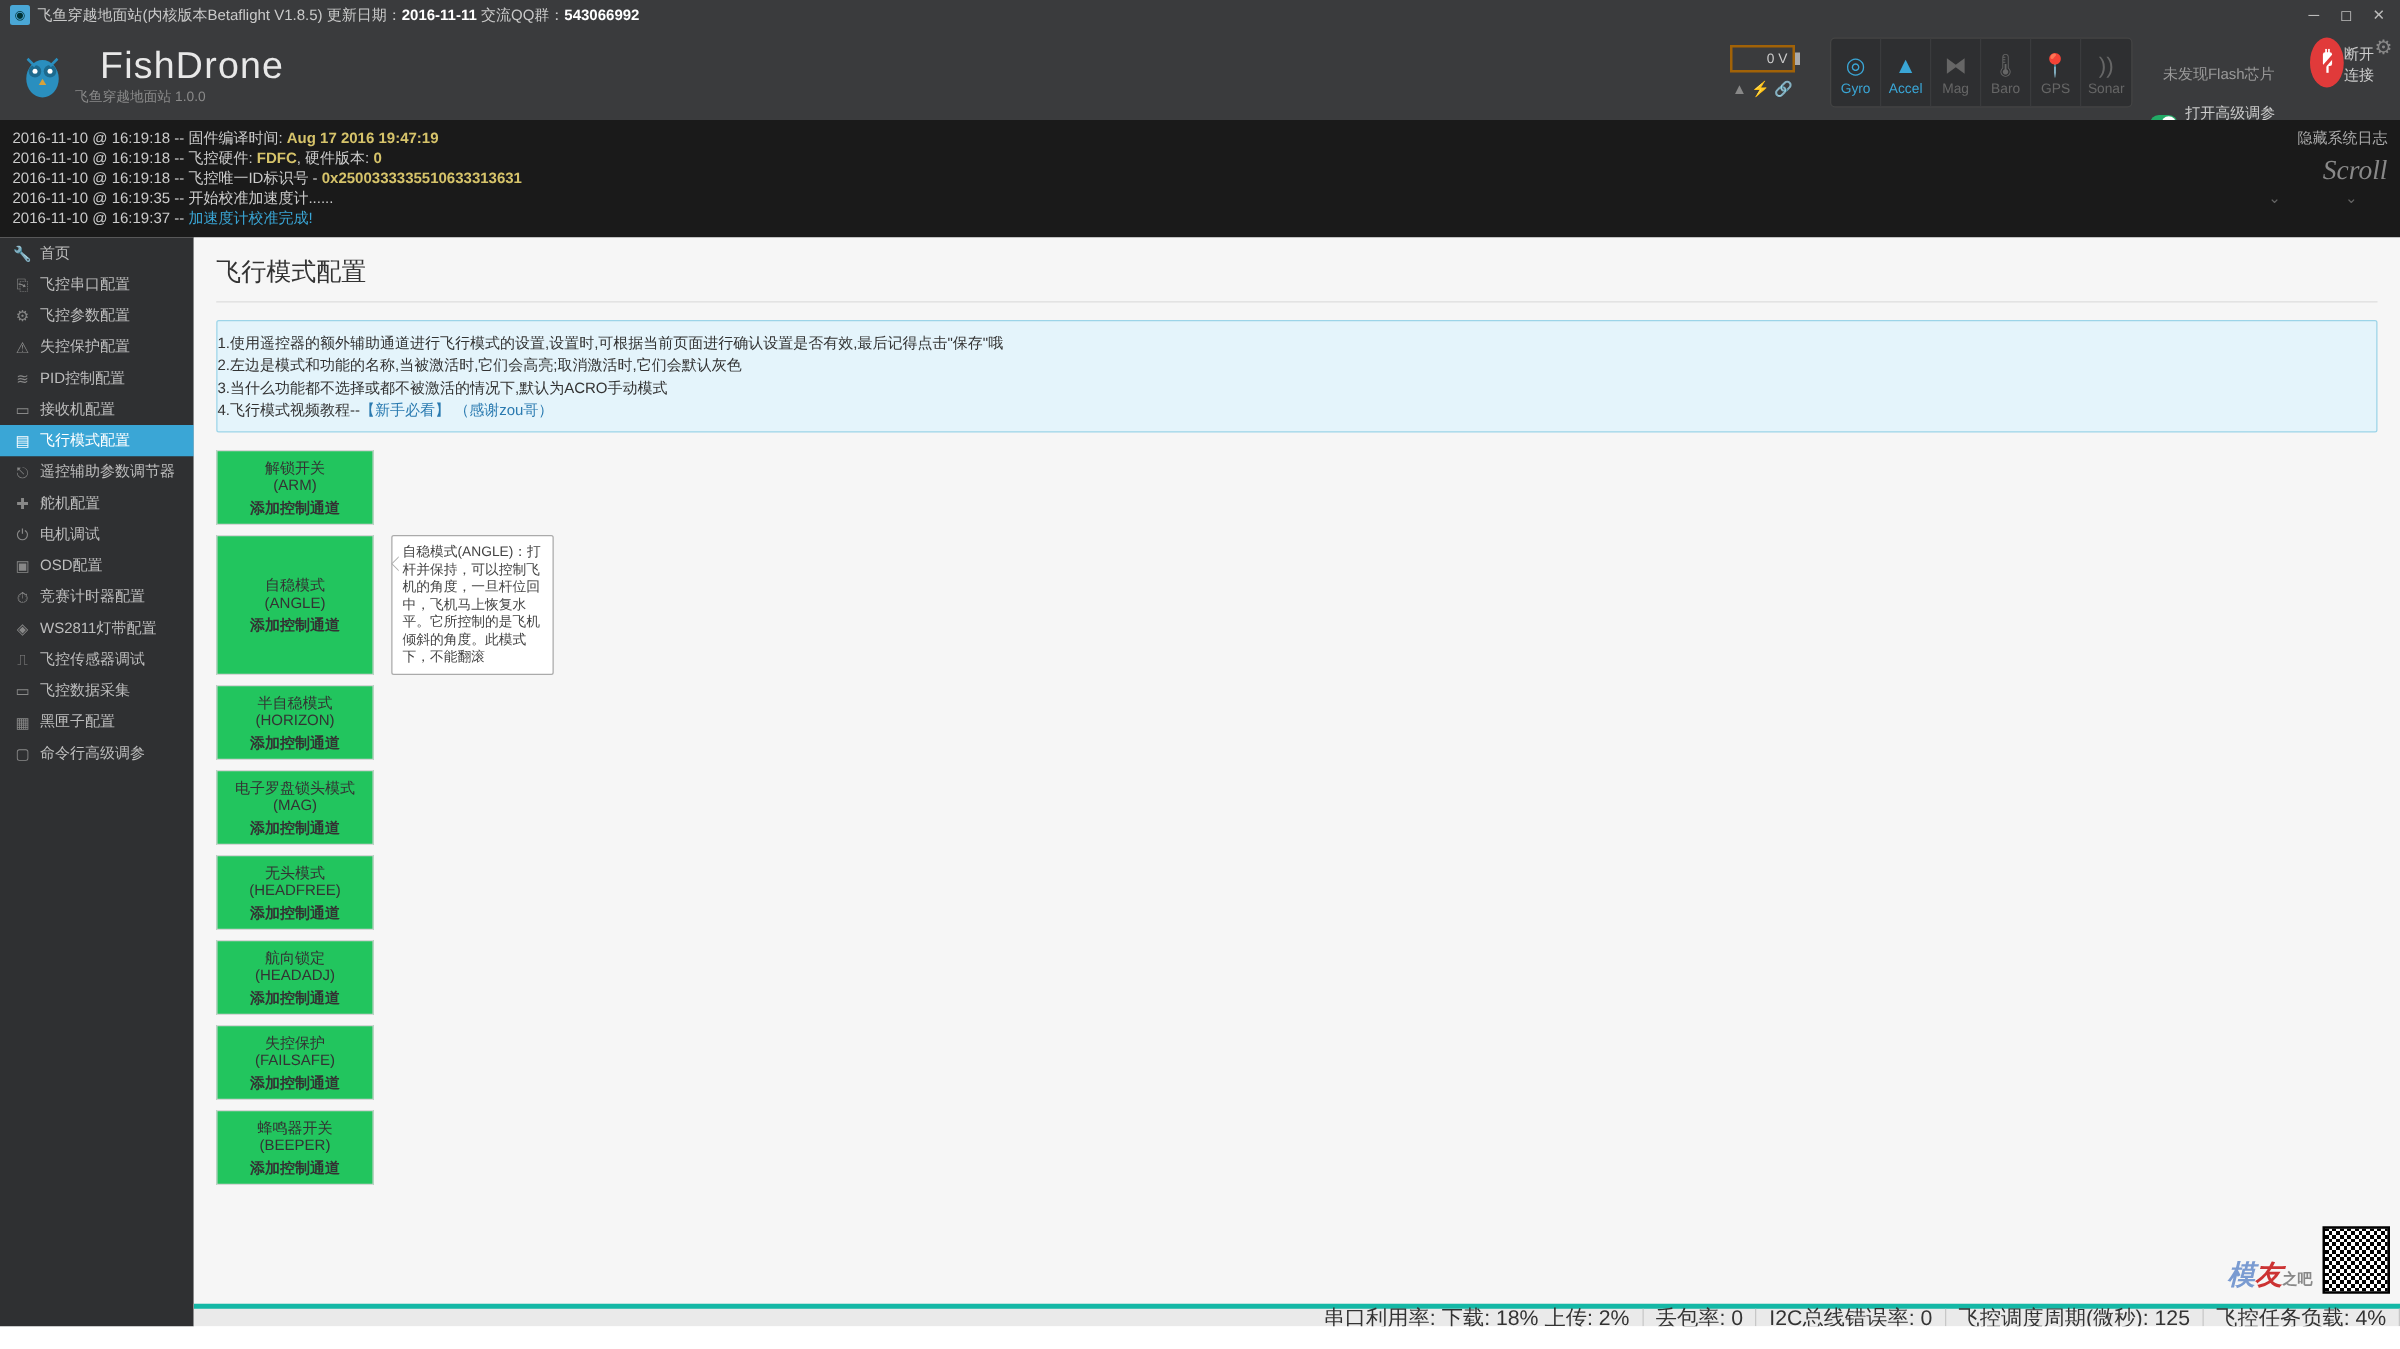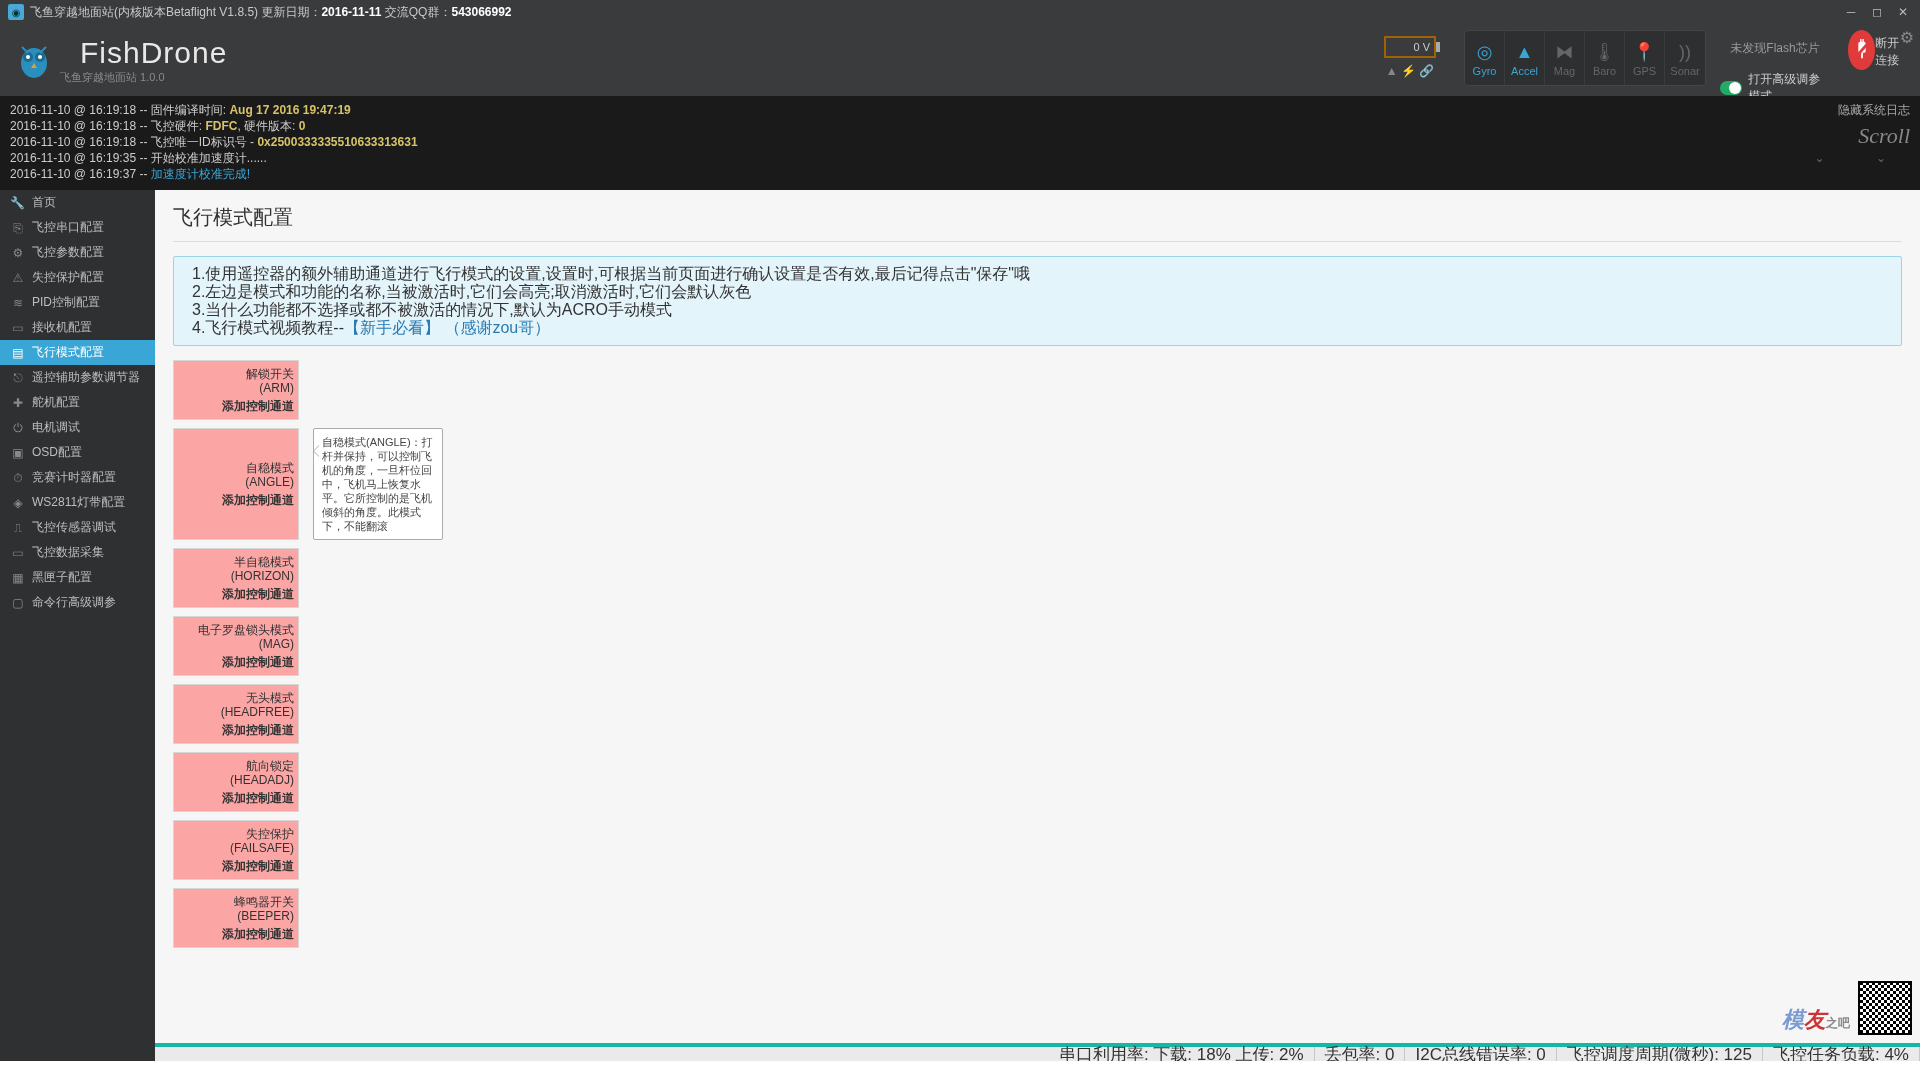--- a/index.html
+++ b/index.html
@@ -24,21 +24,21 @@
 .battery{width:52px;height:22px;border:2px solid #a16207;position:relative;display:flex;align-items:center;justify-content:flex-end;padding-right:4px;color:#ccc;font-size:11px;}
 .battery:after{content:"";position:absolute;right:-6px;top:4px;width:4px;height:10px;background:#aaa;}
 .status-icons{display:flex;margin-top:6px;width:52px;justify-content:space-around;}
 .status-icons span{color:#888;font-size:12px;}
 .sensor-bar{display:flex;background:#2e2f31;border:1px solid #444;border-radius:4px;margin-left:8px;height:56px;}
 .sensor{width:40px;display:flex;flex-direction:column;align-items:center;justify-content:center;color:#666;font-size:11px;border-right:1px solid #3a3b3d;}
 .sensor:last-child{border-right:none;}
 .sensor.on{color:#3aa6d6;}
 .sensor-ico{font-size:18px;height:26px;display:flex;align-items:center;}
 .flash-col{margin-left:14px;width:110px;display:flex;flex-direction:column;align-items:center;}
-.flash-note{font-size:12px;color:#999;margin-top:10px;}
+.flash-note{font-size:12px;color:#999;margin-top:21px;}
 .expert{display:flex;align-items:center;font-size:12px;color:#ccc;margin-top:14px;}
 .expert .toggle{width:26px;height:14px;background:#2a6;position:relative;border-radius:7px;margin-right:6px;}
 .expert .toggle:after{content:"";position:absolute;right:1px;top:1px;width:12px;height:12px;background:#fff;border-radius:50%;}
 .connect-col{margin-left:18px;width:60px;display:flex;flex-direction:row;align-items:center;}
 .connect-btn{width:40px;height:40px;border-radius:50%;background:#e13a3a;display:flex;align-items:center;justify-content:center;color:#fff;font-size:20px;cursor:pointer;position:relative;}
 .connect-btn svg{width:22px;height:22px;}
 .connect-label{font-size:12px;color:#ccc;margin-top:4px;}
 
 .log{height:94px;background:#1a1a1a;color:#ccc;font-size:12px;padding:6px 10px;overflow:hidden;position:relative;}
 .log-line{line-height:16px;white-space:nowrap;}
@@ -53,25 +53,25 @@
 .body{display:flex;height:871px;}
 .sidebar{width:155px;background:#2f3032;display:flex;flex-direction:column;}
 .side-item{height:25px;display:flex;align-items:center;color:#bdbdbd;font-size:12px;padding-left:10px;cursor:pointer;position:relative;}
 .side-item.active{background:#3aa6d6;color:#fff;}
 .side-item .ico{width:16px;text-align:center;margin-right:6px;color:#888;}
 .side-item.active .ico{color:#fff;}
 .content{flex:1;background:#f6f6f6;overflow:hidden;position:relative;}
 .content-inner{padding:14px 18px;}
 .page-title{font-size:20px;color:#333;font-weight:500;}
 .hr{border:none;border-top:1px solid #ddd;margin:10px 0 14px 0;}
-.notice{border:1px solid #9cd4e8;background:#e4f4fb;padding:8px 18px;font-size:16px;color:#333;line-height:18px;border-radius:2px;}
+.notice{border:1px solid #9cd4e8;background:#e4f4fb;padding:8px 0;font-size:12px;color:#333;line-height:18px;border-radius:2px;}
 .notice .link{color:#2a7ab0;}
 .modes{margin-top:14px;}
 .mode-row{display:flex;margin-bottom:8px;}
-.mode-card{width:126px;min-height:50px;background:#fca5a5;border:1px solid #d6d6d6;display:flex;flex-direction:column;align-items:flex-end;justify-content:center;padding:6px 4px;text-align:center;font-size:12px;color:#333;}
+.mode-card{width:126px;min-height:50px;background:#22c55e;border:1px solid #d6d6d6;display:flex;flex-direction:column;align-items:center;justify-content:center;padding:6px 4px;text-align:center;font-size:12px;color:#333;}
 .mode-card .mn{line-height:14px;}
 .mode-card .add{font-weight:bold;margin-top:4px;cursor:pointer;line-height:14px;}
 .tooltip{margin-left:14px;width:130px;border:1px solid #aaa;background:#fff;font-size:11px;color:#444;padding:6px 8px;position:relative;line-height:14px;border-radius:2px;}
 .tooltip:before{content:"";position:absolute;left:-7px;top:16px;border:6px solid transparent;border-right-color:#aaa;}
 .tooltip:after{content:"";position:absolute;left:-6px;top:16px;border:6px solid transparent;border-right-color:#fff;}
 
 .statusbar{position:absolute;bottom:0;left:0;right:0;height:18px;background:#eaeaea;border-top:4px solid #14b8a6;display:flex;font-size:17px;color:#333;justify-content:flex-end;}
 .stat-cell{border-right:1px solid #c7c7c7;padding:1px 10px;display:flex;align-items:center;}
 
 .watermark{position:absolute;right:8px;bottom:26px;display:flex;align-items:flex-end;}

